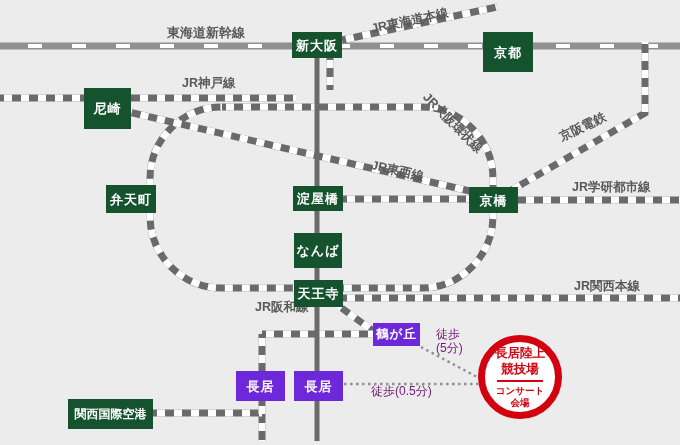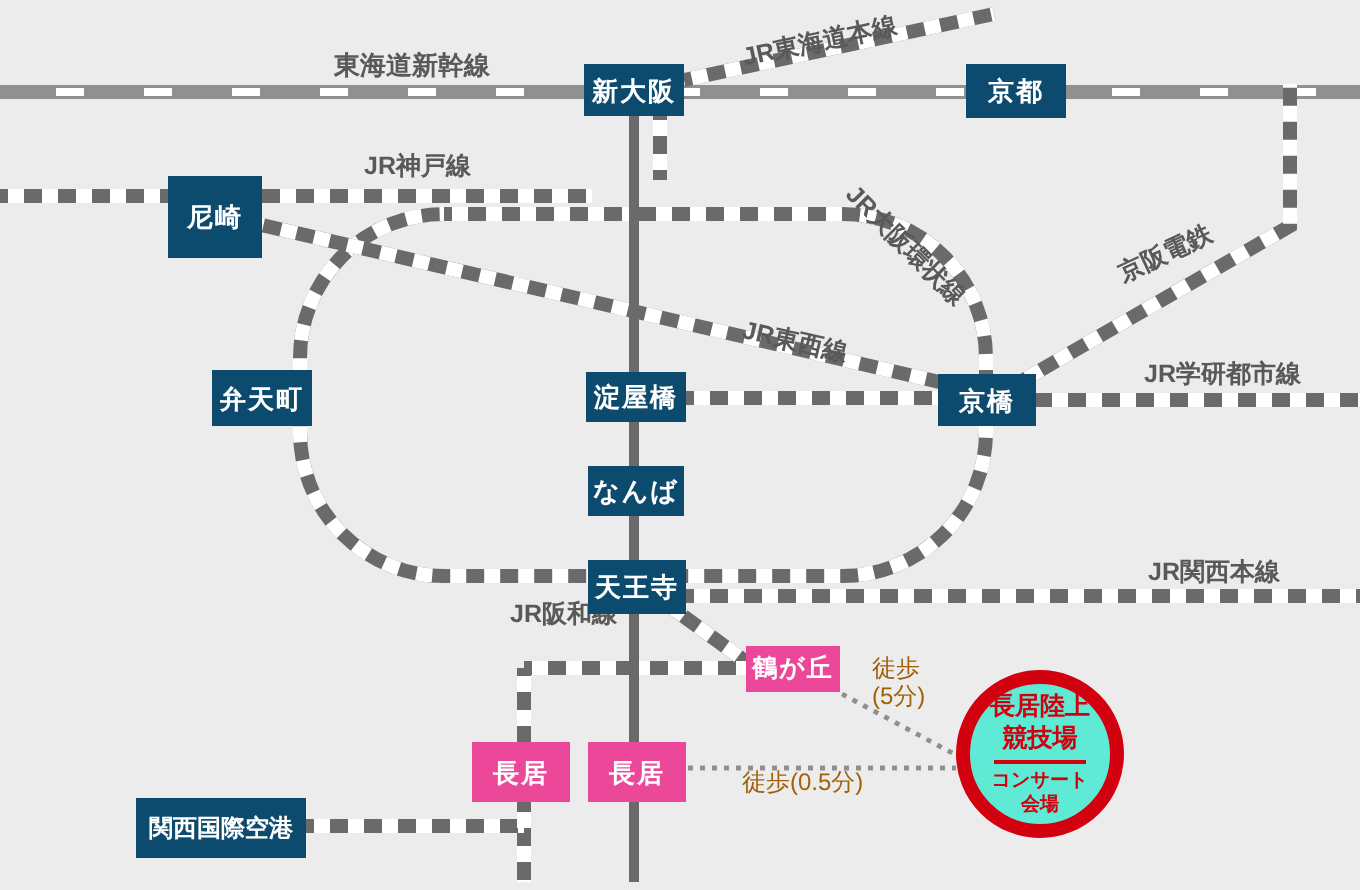--- a/index.html
+++ b/index.html
@@ -9,43 +9,43 @@
   }
   .map{
     position:relative;
     width:680px;height:445px;
     background:#ececec;
     overflow:hidden;
   }
   .map svg{position:absolute;left:0;top:0;}
   .st{
     position:absolute;
-    background:#0c4a6e;color:#fff;
+    background:#14532d;color:#fff;
     font-weight:bold;font-size:13px;
     display:flex;align-items:center;justify-content:center;
     letter-spacing:1px;line-height:1;
     box-sizing:border-box;
   }
-  .st.red{background:#ec4899;}
+  .st.red{background:#6d28d9;}
   .lbl{
     position:absolute;
     color:#595959;font-weight:bold;font-size:12.5px;
     white-space:nowrap;line-height:1.15;
   }
   .lbl.rot{transform-origin:0 0;}
   .walk{
     position:absolute;
-    color:#a16207;font-weight:normal;font-size:12px;
+    color:#701a75;font-weight:normal;font-size:12px;
     line-height:1.2;white-space:nowrap;
   }
   .pre{white-space:pre-line;}
   .venue{
     position:absolute;left:478px;top:335px;
     width:84px;height:84px;box-sizing:border-box;
-    background:#5eead4;border:7px solid #d3000f;border-radius:50%;
+    background:#ffffff;border:7px solid #d3000f;border-radius:50%;
     display:flex;flex-direction:column;align-items:center;justify-content:center;
     color:#d3000f;text-align:center;
   }
   .venue .nm{font-size:12.5px;font-weight:bold;line-height:1.3;}
   .venue .sep{width:46px;height:2px;background:#d3000f;margin:3px 0 3px 0;}
   .venue .tag{font-size:9.5px;font-weight:bold;line-height:1.25;}
 </style>
 </head>
 <body>
 
@@ -121,26 +121,26 @@
   <div class="lbl rot" style="left:373px;top:158px;transform:rotate(13deg);">JR東西線</div>
   <div class="lbl" style="left:572px;top:180px;">JR学研都市線</div>
   <div class="lbl" style="left:574px;top:279px;">JR関西本線</div>
   <div class="lbl" style="left:255px;top:300px;">JR阪和線</div>
 
   <div class="walk pre" style="left:436px;top:327px;">徒歩
 (5分)</div>
   <div class="walk" style="left:371px;top:384px;">徒歩(0.5分)</div>
 
   <div class="st" style="left:292px;top:32px;width:50px;height:26px;">新大阪</div>
-  <div class="st" style="left:483px;top:32px;width:50px;height:27px;">京都</div>
+  <div class="st" style="left:483px;top:32px;width:50px;height:40px;">京都</div>
   <div class="st" style="left:84px;top:88px;width:47px;height:41px;">尼崎</div>
   <div class="st" style="left:106px;top:185px;width:50px;height:28px;">弁天町</div>
   <div class="st" style="left:293px;top:186px;width:50px;height:25px;">淀屋橋</div>
   <div class="st" style="left:469px;top:187px;width:49px;height:26px;">京橋</div>
-  <div class="st" style="left:294px;top:233px;width:48px;height:25px;">なんば</div>
+  <div class="st" style="left:294px;top:233px;width:48px;height:35px;">なんば</div>
   <div class="st" style="left:68px;top:399px;width:85px;height:30px;font-size:12px;letter-spacing:0;">関西国際空港</div>
   <div class="st" style="left:294px;top:280px;width:49px;height:27px;">天王寺</div>
 
   <div class="st red" style="left:373px;top:323px;width:47px;height:23px;font-size:12.5px;">鶴が丘</div>
   <div class="st red" style="left:236px;top:371px;width:49px;height:30px;">長居</div>
   <div class="st red" style="left:294px;top:371px;width:49px;height:30px;">長居</div>
 
   <div class="venue">
     <div class="nm">長居陸上</div>
     <div class="nm">競技場</div>

